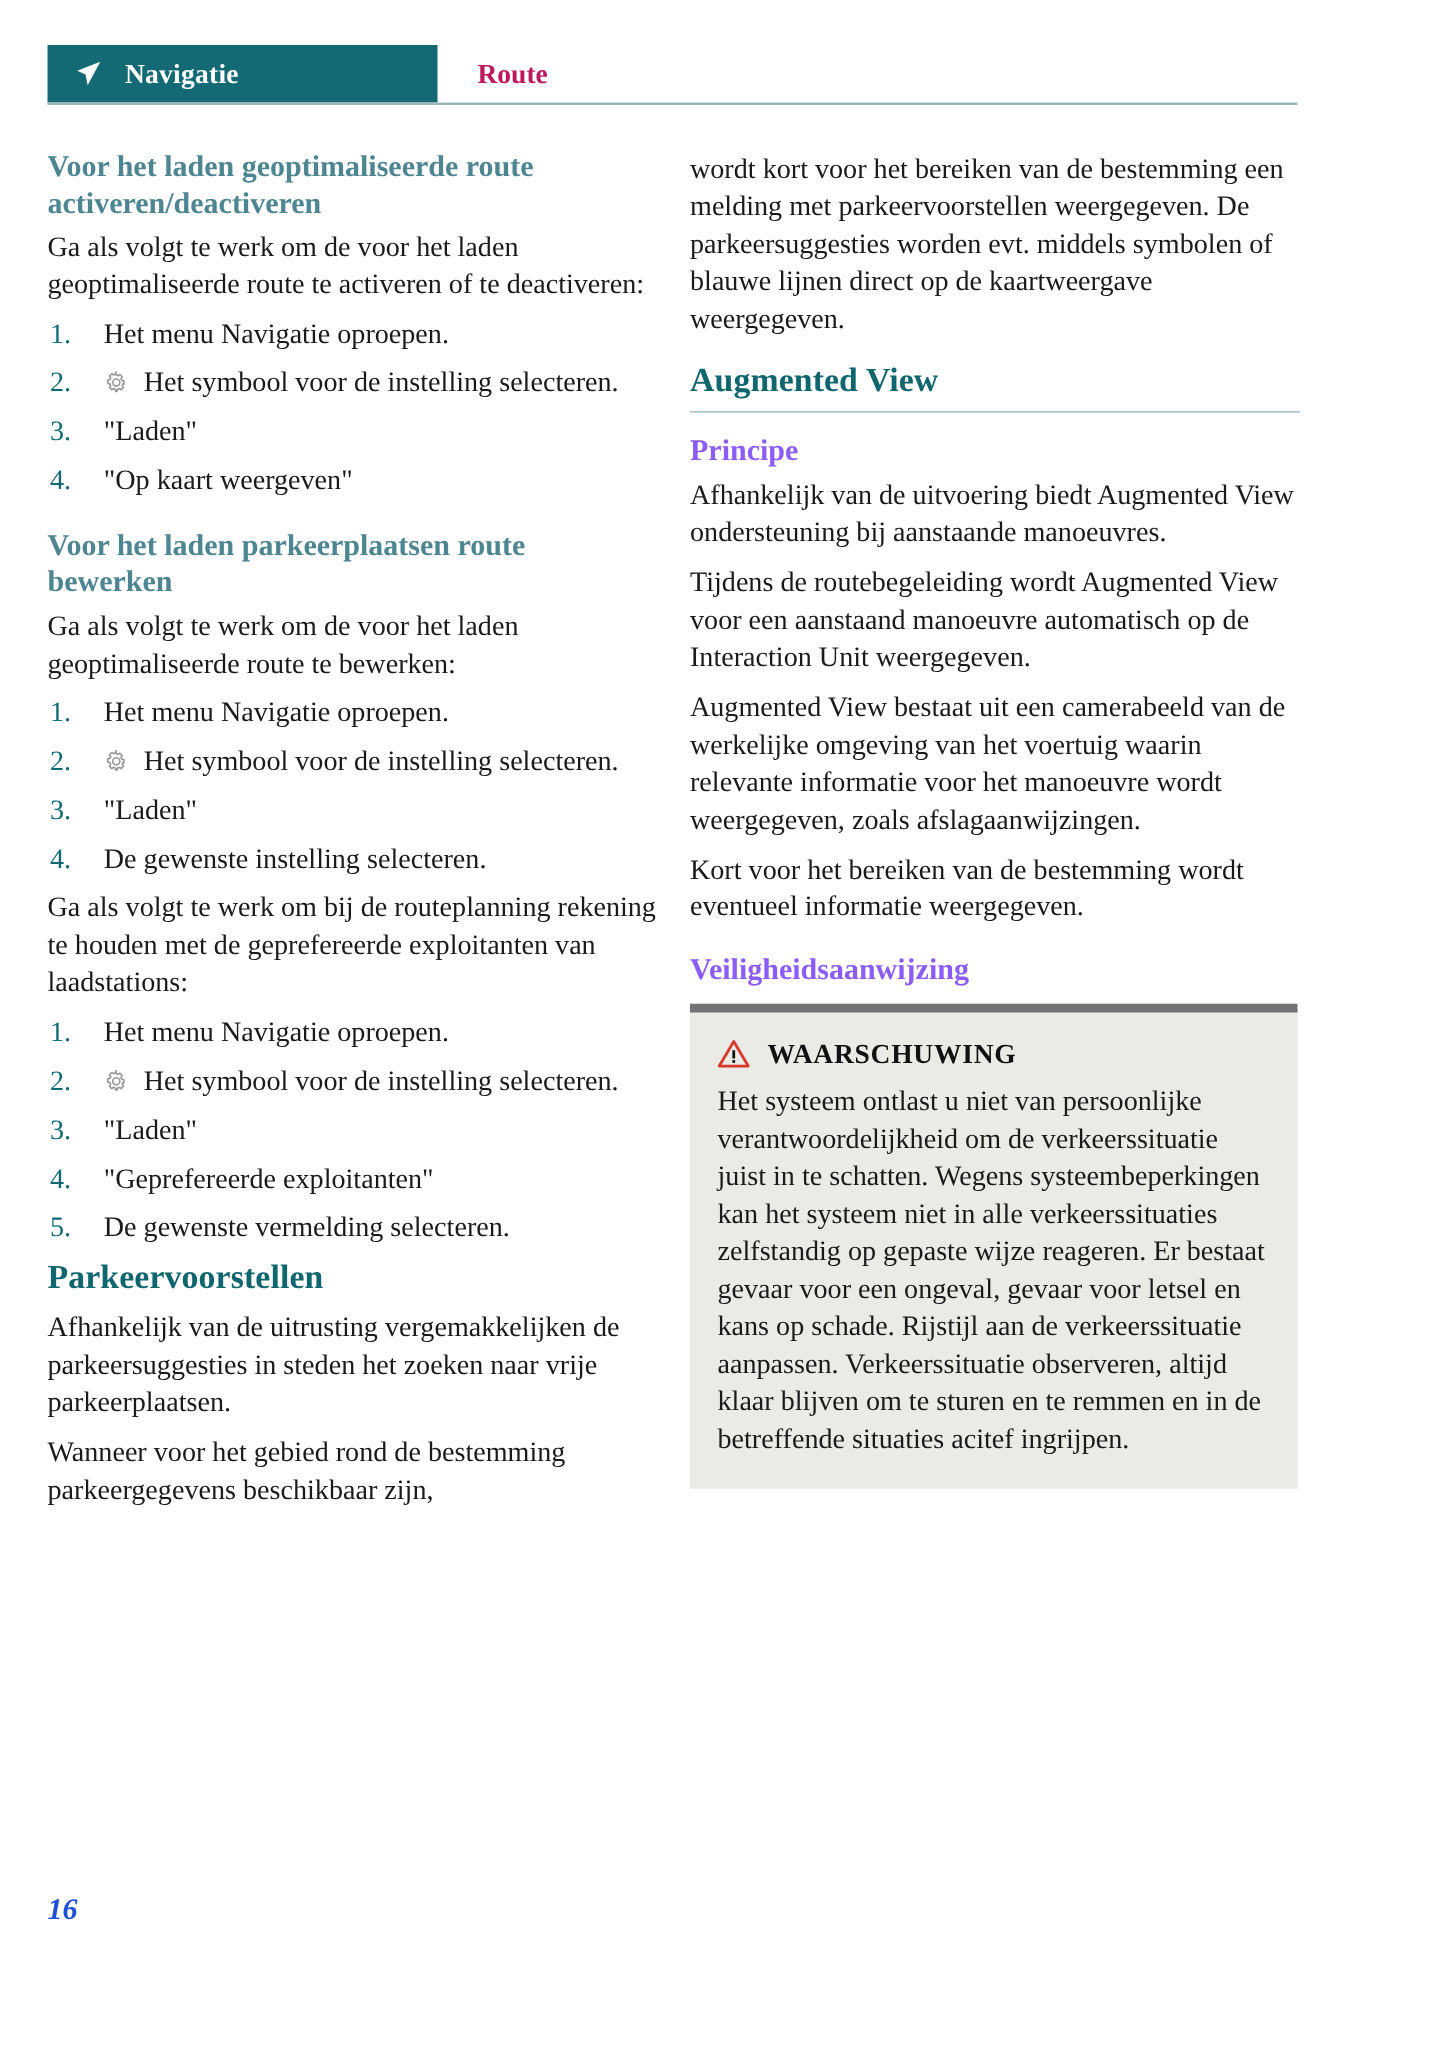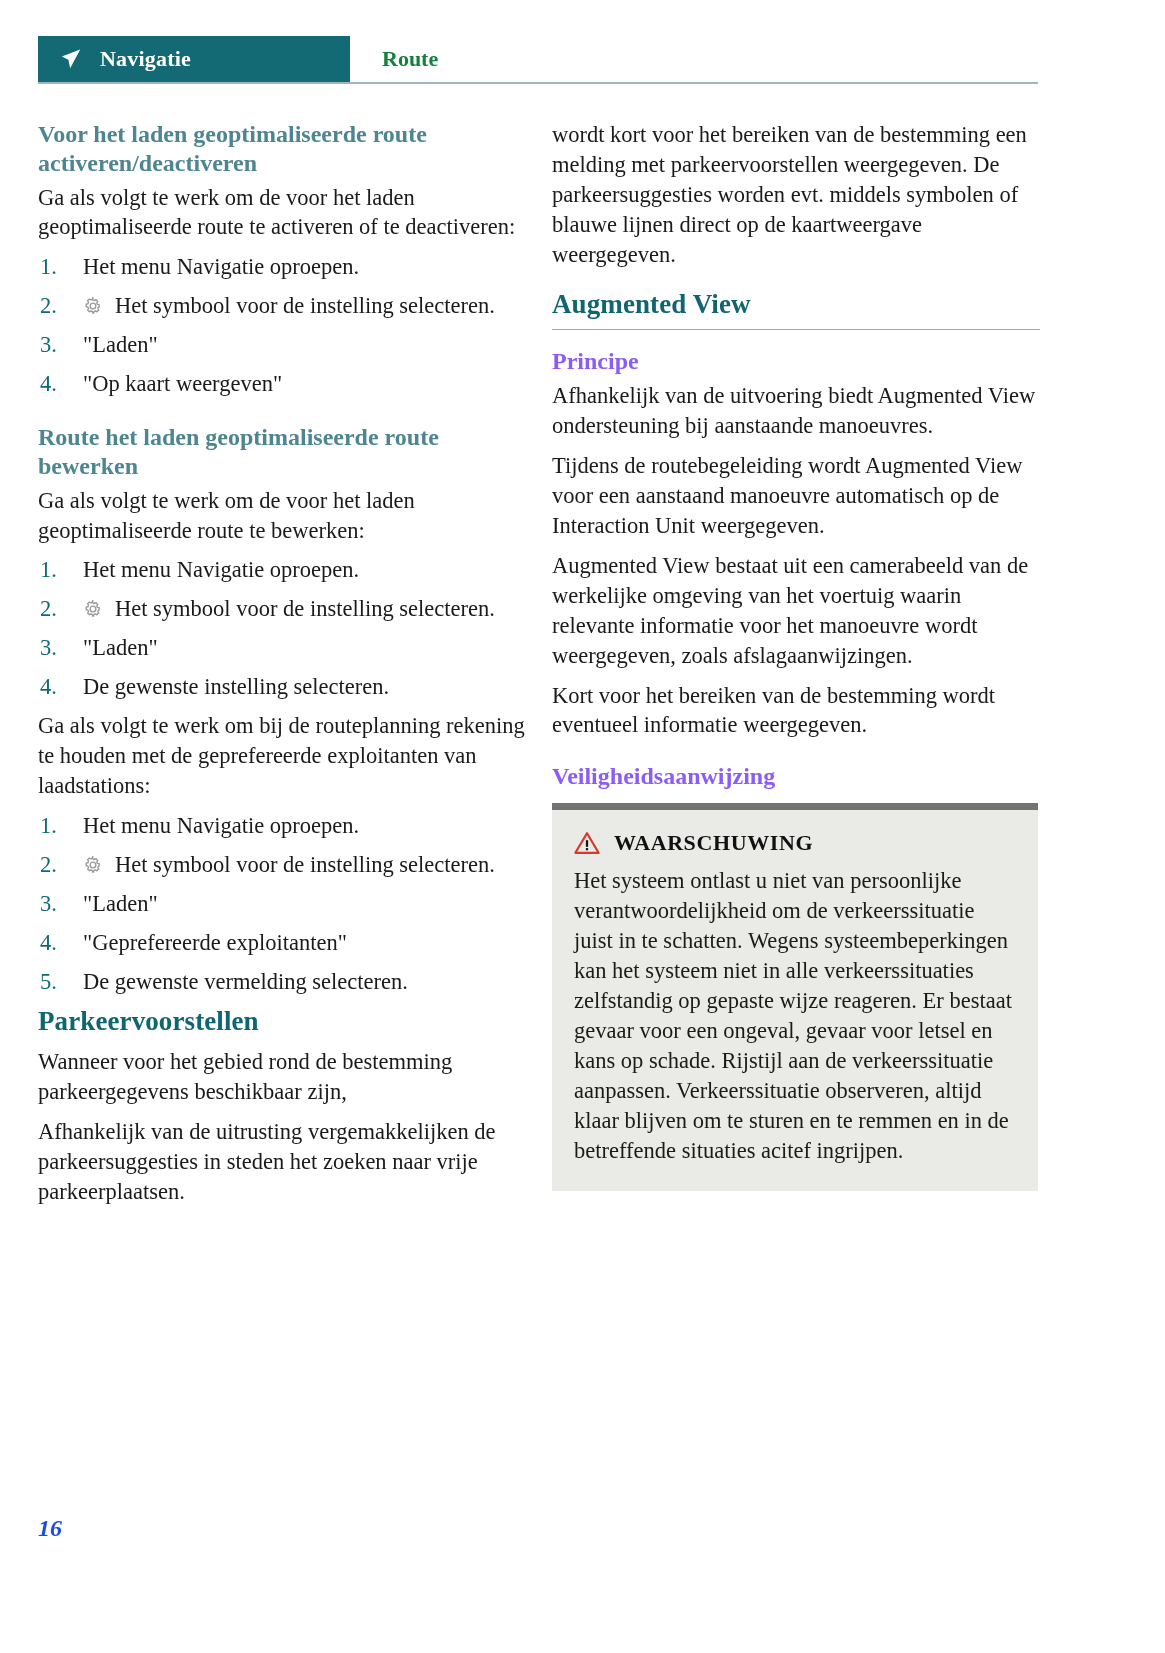--- a/index.html
+++ b/index.html
@@ -56,21 +56,21 @@
     letter-spacing: 0.2px;
     line-height: 1;
   }
   .header-section {
     flex: 1;
     display: flex;
     align-items: center;
     padding-left: 32px;
     font-size: 22px;
     font-weight: bold;
-    color: #15803d;
+    color: #be185d;
   }
   .header-rule {
     position: absolute;
     left: 38px;
     top: 82px;
     width: 1000px;
     height: 2px;
     background: #9bb8bd;
   }
 
@@ -220,21 +220,21 @@
     <ol class="steps">
       <li><span>Het menu Navigatie oproepen.</span></li>
       <li><svg class="gear-icon" viewBox="0 0 24 24" aria-hidden="true">
             <path fill="none" stroke="#9a9a9a" stroke-width="1.6" d="M12 8.6a3.4 3.4 0 1 0 0 6.8 3.4 3.4 0 0 0 0-6.8z"></path>
             <path fill="none" stroke="#9a9a9a" stroke-width="1.6" stroke-linejoin="round" d="M19.3 13.6l.1-1.6-.1-1.6-2.1-.4a5.6 5.6 0 0 0-.7-1.7l1.2-1.8-2.2-2.2-1.8 1.2a5.6 5.6 0 0 0-1.7-.7L11.6 2H12h-.4l-.4 2.1a5.6 5.6 0 0 0-1.7.7L7.7 3.6 5.5 5.8l1.2 1.8a5.6 5.6 0 0 0-.7 1.7l-2.1.4-.1 1.6.1 1.6 2.1.4c.15.6.4 1.17.7 1.7l-1.2 1.8 2.2 2.2 1.8-1.2c.53.3 1.1.55 1.7.7l.4 2.1h1.2l.4-2.1c.6-.15 1.17-.4 1.7-.7l1.8 1.2 2.2-2.2-1.2-1.8c.3-.53.55-1.1.7-1.7z"></path>
           </svg><span>Het symbool voor de instelling selecteren.</span></li>
       <li><span>"Laden"</span></li>
       <li><span>"Op kaart weergeven"</span></li>
     </ol>
 
-    <h3 class="sub3">Route het laden geoptimaliseerde route bewerken</h3>
+    <h3 class="sub3">Voor het laden parkeerplaatsen route bewerken</h3>
     <p class="body">Ga als volgt te werk om de voor het laden geoptimaliseerde route te bewerken:</p>
     <ol class="steps">
       <li><span>Het menu Navigatie oproepen.</span></li>
       <li><svg class="gear-icon" viewBox="0 0 24 24" aria-hidden="true">
             <path fill="none" stroke="#9a9a9a" stroke-width="1.6" d="M12 8.6a3.4 3.4 0 1 0 0 6.8 3.4 3.4 0 0 0 0-6.8z"></path>
             <path fill="none" stroke="#9a9a9a" stroke-width="1.6" stroke-linejoin="round" d="M19.3 13.6l.1-1.6-.1-1.6-2.1-.4a5.6 5.6 0 0 0-.7-1.7l1.2-1.8-2.2-2.2-1.8 1.2a5.6 5.6 0 0 0-1.7-.7L11.6 2H12h-.4l-.4 2.1a5.6 5.6 0 0 0-1.7.7L7.7 3.6 5.5 5.8l1.2 1.8a5.6 5.6 0 0 0-.7 1.7l-2.1.4-.1 1.6.1 1.6 2.1.4c.15.6.4 1.17.7 1.7l-1.2 1.8 2.2 2.2 1.8-1.2c.53.3 1.1.55 1.7.7l.4 2.1h1.2l.4-2.1c.6-.15 1.17-.4 1.7-.7l1.8 1.2 2.2-2.2-1.2-1.8c.3-.53.55-1.1.7-1.7z"></path>
           </svg><span>Het symbool voor de instelling selecteren.</span></li>
       <li><span>"Laden"</span></li>
       <li><span>De gewenste instelling selecteren.</span></li>
     </ol>
@@ -245,22 +245,22 @@
       <li><svg class="gear-icon" viewBox="0 0 24 24" aria-hidden="true">
             <path fill="none" stroke="#9a9a9a" stroke-width="1.6" d="M12 8.6a3.4 3.4 0 1 0 0 6.8 3.4 3.4 0 0 0 0-6.8z"></path>
             <path fill="none" stroke="#9a9a9a" stroke-width="1.6" stroke-linejoin="round" d="M19.3 13.6l.1-1.6-.1-1.6-2.1-.4a5.6 5.6 0 0 0-.7-1.7l1.2-1.8-2.2-2.2-1.8 1.2a5.6 5.6 0 0 0-1.7-.7L11.6 2H12h-.4l-.4 2.1a5.6 5.6 0 0 0-1.7.7L7.7 3.6 5.5 5.8l1.2 1.8a5.6 5.6 0 0 0-.7 1.7l-2.1.4-.1 1.6.1 1.6 2.1.4c.15.6.4 1.17.7 1.7l-1.2 1.8 2.2 2.2 1.8-1.2c.53.3 1.1.55 1.7.7l.4 2.1h1.2l.4-2.1c.6-.15 1.17-.4 1.7-.7l1.8 1.2 2.2-2.2-1.2-1.8c.3-.53.55-1.1.7-1.7z"></path>
           </svg><span>Het symbool voor de instelling selecteren.</span></li>
       <li><span>"Laden"</span></li>
       <li><span>"Geprefereerde exploitanten"</span></li>
       <li><span>De gewenste vermelding selecteren.</span></li>
     </ol>
 
     <h1 class="sec">Parkeervoorstellen</h1>
+    <p class="body">Afhankelijk van de uitrusting vergemakkelijken de parkeersuggesties in steden het zoeken naar vrije parkeerplaatsen.</p>
     <p class="body">Wanneer voor het gebied rond de bestemming parkeergegevens beschikbaar zijn,</p>
-    <p class="body">Afhankelijk van de uitrusting vergemakkelijken de parkeersuggesties in steden het zoeken naar vrije parkeerplaatsen.</p>
   </div>
 
   <div class="col col-right">
 
     <p class="body">wordt kort voor het bereiken van de bestemming een melding met parkeervoorstellen weergegeven. De parkeersuggesties worden evt. middels symbolen of blauwe lijnen direct op de kaartweergave weergegeven.</p>
 
     <h1 class="sec ruled" style="margin-top:19px;">Augmented View</h1>
 
     <h2 class="sub">Principe</h2>
     <p class="body">Afhankelijk van de uitvoering biedt Augmented View ondersteuning bij aanstaande manoeuvres.</p>

